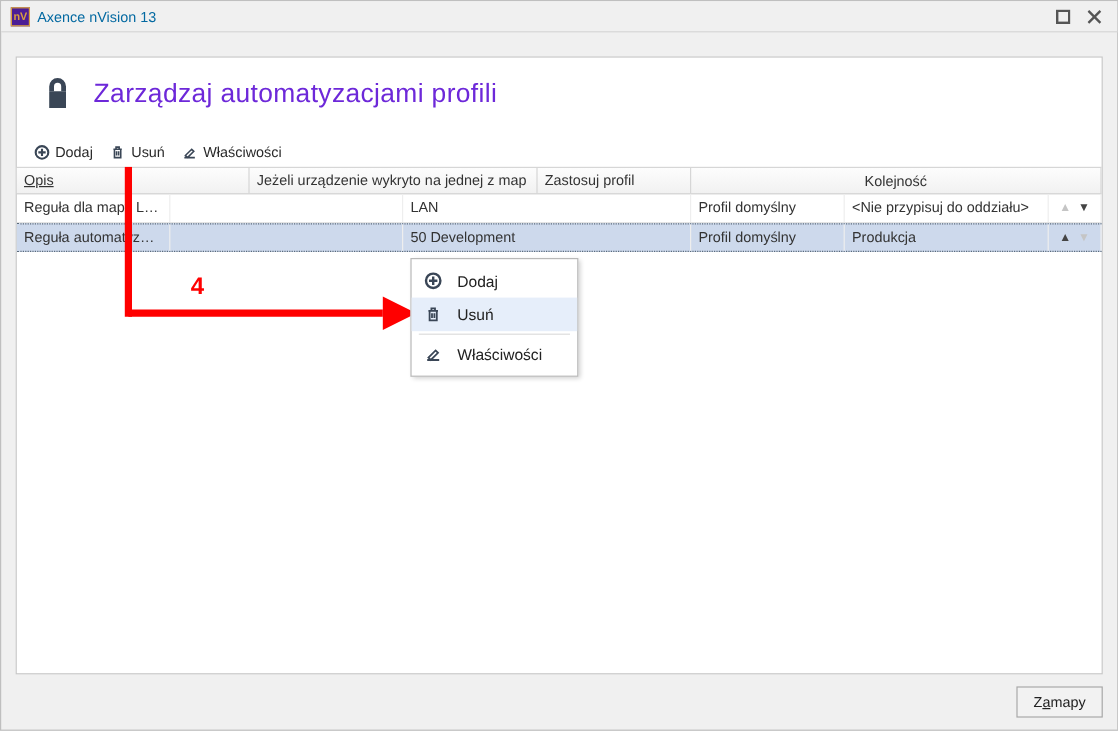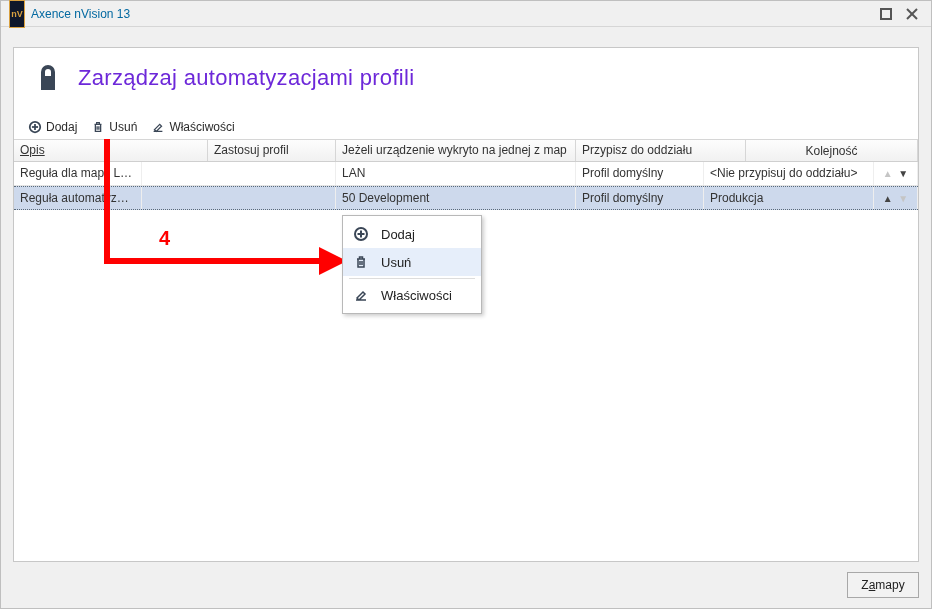--- a/index.html
+++ b/index.html
@@ -19,23 +19,23 @@
     background:#f0f0f0;
   }
   .titlebar {
     height:26px;
     display:flex; align-items:center;
     padding:0 8px;
     border-bottom:1px solid #d6d6d6;
     background:#f0f0f0;
   }
   .titlebar .app-icon {
-    width:16px; height:28px;
+    width:16px; height:16px;
     border:1px solid #d8a040;
-    background:#0f172a;
+    background:#4c1d95;
     display:flex; align-items:center; justify-content:center;
     font-size:9px; color:#d8a040; font-weight:600;
     margin-right:6px;
   }
   .titlebar .title { color:#0369a1; font-size:12px; }
   .titlebar .spacer { flex:1; }
   .titlebar .win-btn {
     width:22px; height:22px;
     display:flex; align-items:center; justify-content:center;
     color:#555; font-size:14px;
@@ -187,23 +187,22 @@
         <svg width="14" height="14" viewBox="0 0 16 16">
             <path fill="none" stroke="#3a4656" stroke-width="1.5" d="M3 13 h10 M4 11 l6 -6 l2 2 l-6 6 z"></path>
           </svg>
         <span>Właściwości</span>
       </div>
     </div>
 
     <div class="grid">
       <div class="grid-head">
         <div class="gh-cell col-desc">Opis</div>
+        <div class="gh-cell col-cond">Jeżeli urządzenie wykryto na jednej z map</div>
         <div class="gh-cell col-profile">Zastosuj profil</div>
-        <div class="gh-cell col-cond">Jeżeli urządzenie wykryto na jednej z map</div>
-        <div class="gh-cell col-dept">Przypisz do oddziału</div>
         <div class="gh-cell col-order">
           <span>Kolejność</span>
 
         </div>
       </div>
       <div id="grid-body">
           <div class="grid-row">
             <div class="gr-cell col-name">Reguła dla mapy LAN</div>
             <div class="gr-cell col-desc"></div>
             <div class="gr-cell col-cond">LAN</div>

